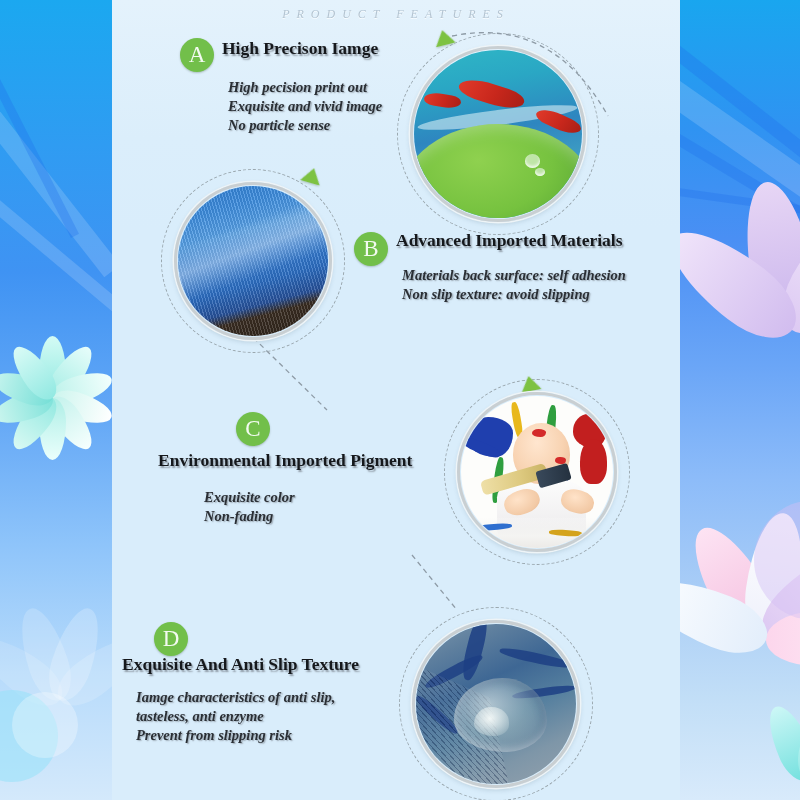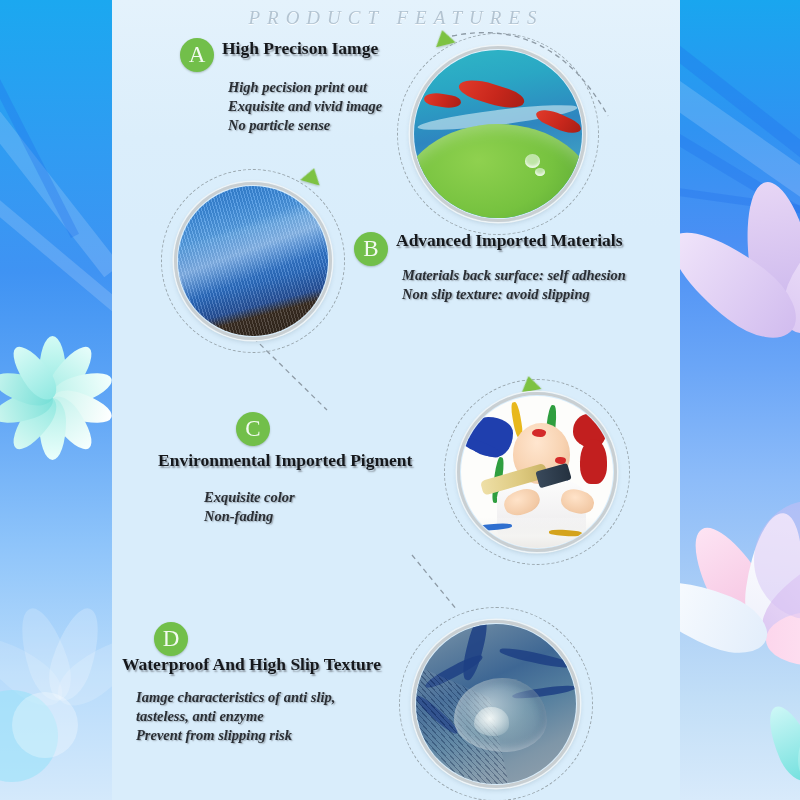--- a/index.html
+++ b/index.html
@@ -99,21 +99,21 @@
 
   
   .title {
     position: absolute;
     left: 0;
     top: 7px;
     width: 568px;
     text-align: center;
     font-family: "Liberation Serif", "DejaVu Serif", serif;
     font-style: italic;
-    font-size: 19px;
+    font-size: 12px;
     letter-spacing: 7px;
     color: #b3c4d2;
     text-shadow: 0 1px 0 rgba(255,255,255,0.85);
     white-space: nowrap;
   }
 
   
   .badge {
     position: absolute;
     width: 34px;
@@ -486,21 +486,21 @@
 
         <div class="baby-floor"></div>
         <div class="paint-streak" style="left:10%; top:84%; width:24%; height:4%; background:#2f6fcf; transform:rotate(-4deg);"></div>
         <div class="paint-streak" style="left:58%; top:88%; width:22%; height:4%; background:#d4a31c; transform:rotate(3deg);"></div>
       </div>
     </div>
 
     <div class="arrow" style="left:408px; top:376px; transform:rotate(-12deg);"></div>
 
     <div class="badge" style="left:42px; top:622px;">D</div>
-    <div class="heading" style="left:10px; top:654px;">Waterproof And High Slip Texture</div>
+    <div class="heading" style="left:10px; top:654px;">Exquisite And Anti Slip Texture</div>
     <div class="bullets" style="left:24px; top:688px;">
       <div>Iamge characteristics of anti slip,</div>
       <div>tasteless, anti enzyme</div>
       <div>Prevent from slipping risk</div>
     </div>
 
     <div class="photo-wrap" style="left:300px; top:620px; width:168px; height:168px;">
       <div class="ring-dashed"></div>
       <div class="ring-solid"></div>
       <div class="photo">

